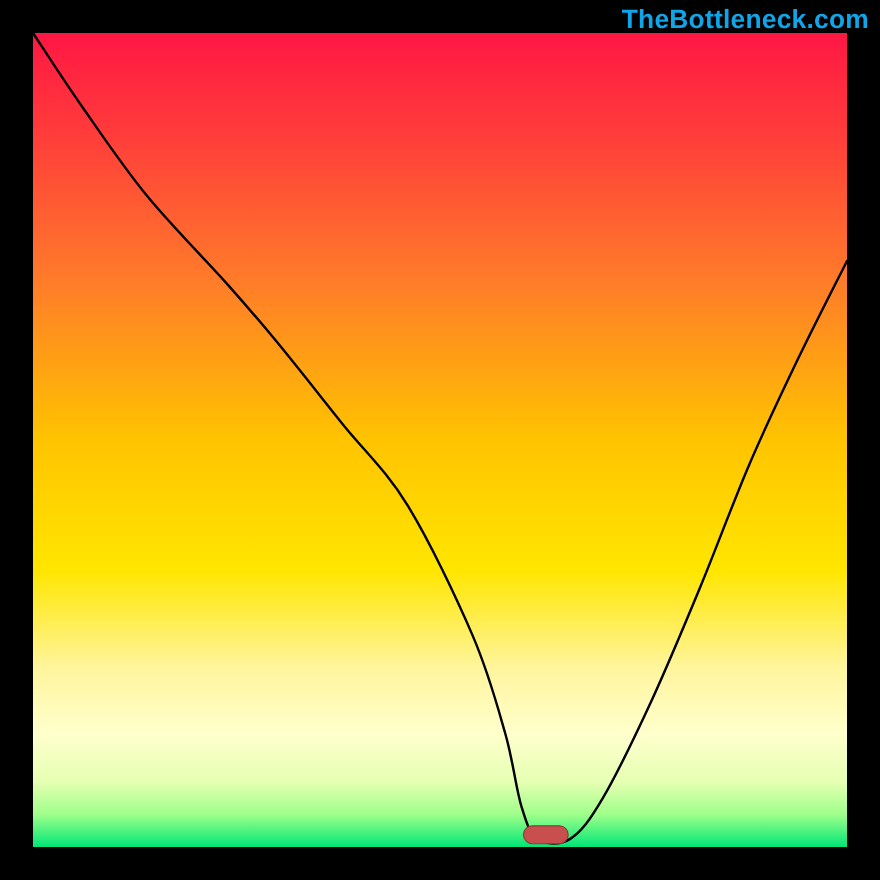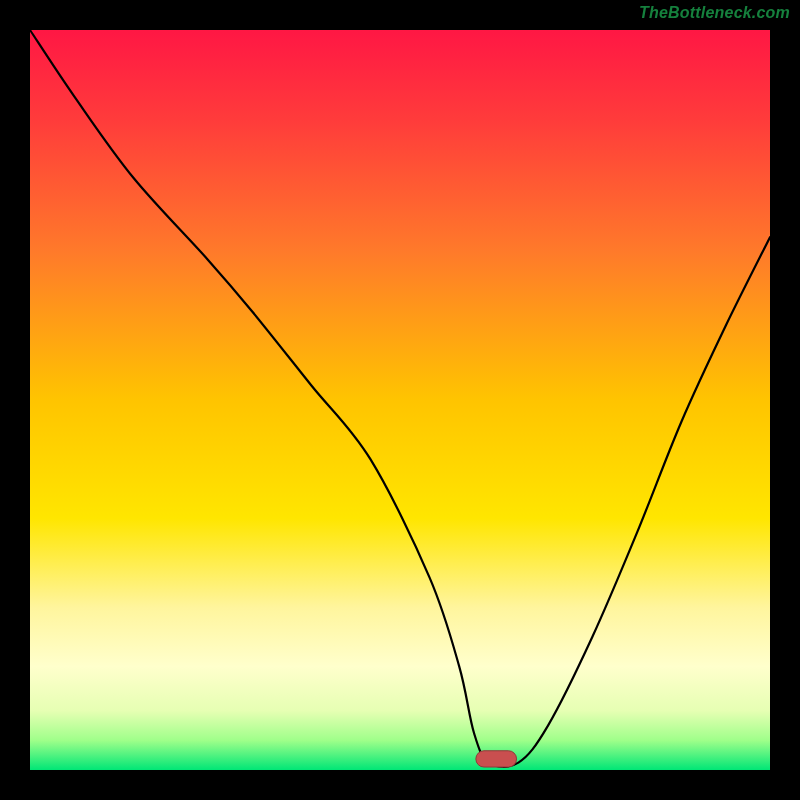--- a/index.html
+++ b/index.html
@@ -14,26 +14,25 @@
   .frame {
     position: relative;
     width: 800px;
     height: 800px;
     background: #000;
   }
   .watermark {
     position: absolute;
     top: 4px;
     right: 10px;
-    color: #15803d;
-    font-size: 16px;
+    color: #0ea5e9;
+    font-size: 24px;
     font-weight: bold;
     letter-spacing: 0.2px;
     z-index: 3;
-    font-style: italic;
   }
   svg {
     position: absolute;
     left: 0;
     top: 0;
   }
 </style>
 </head>
 <body>
 

